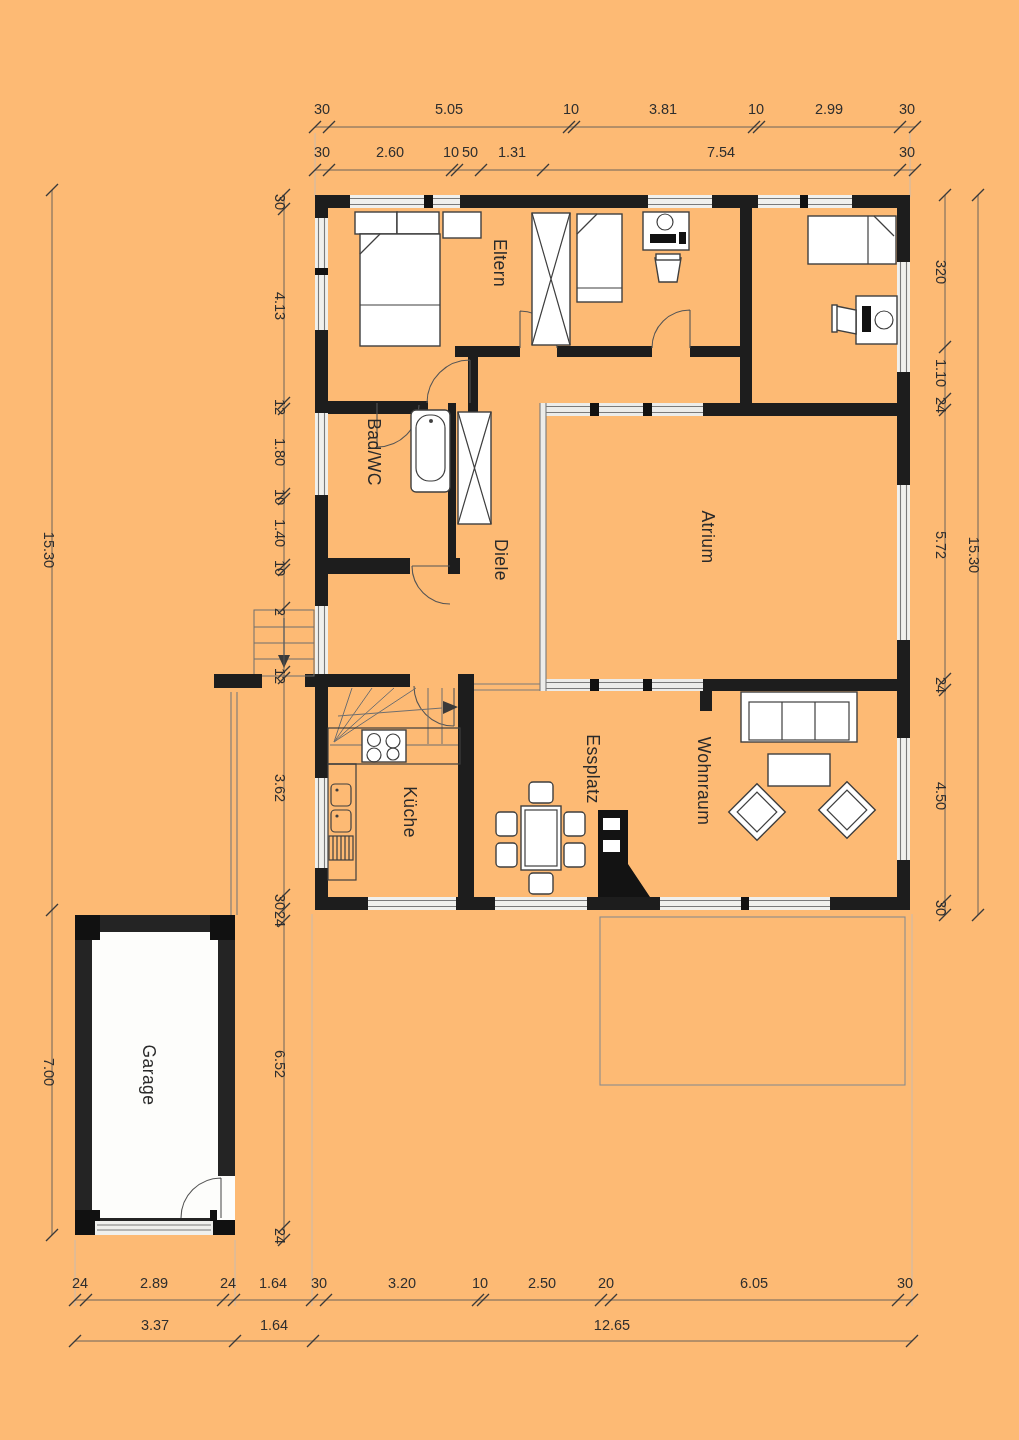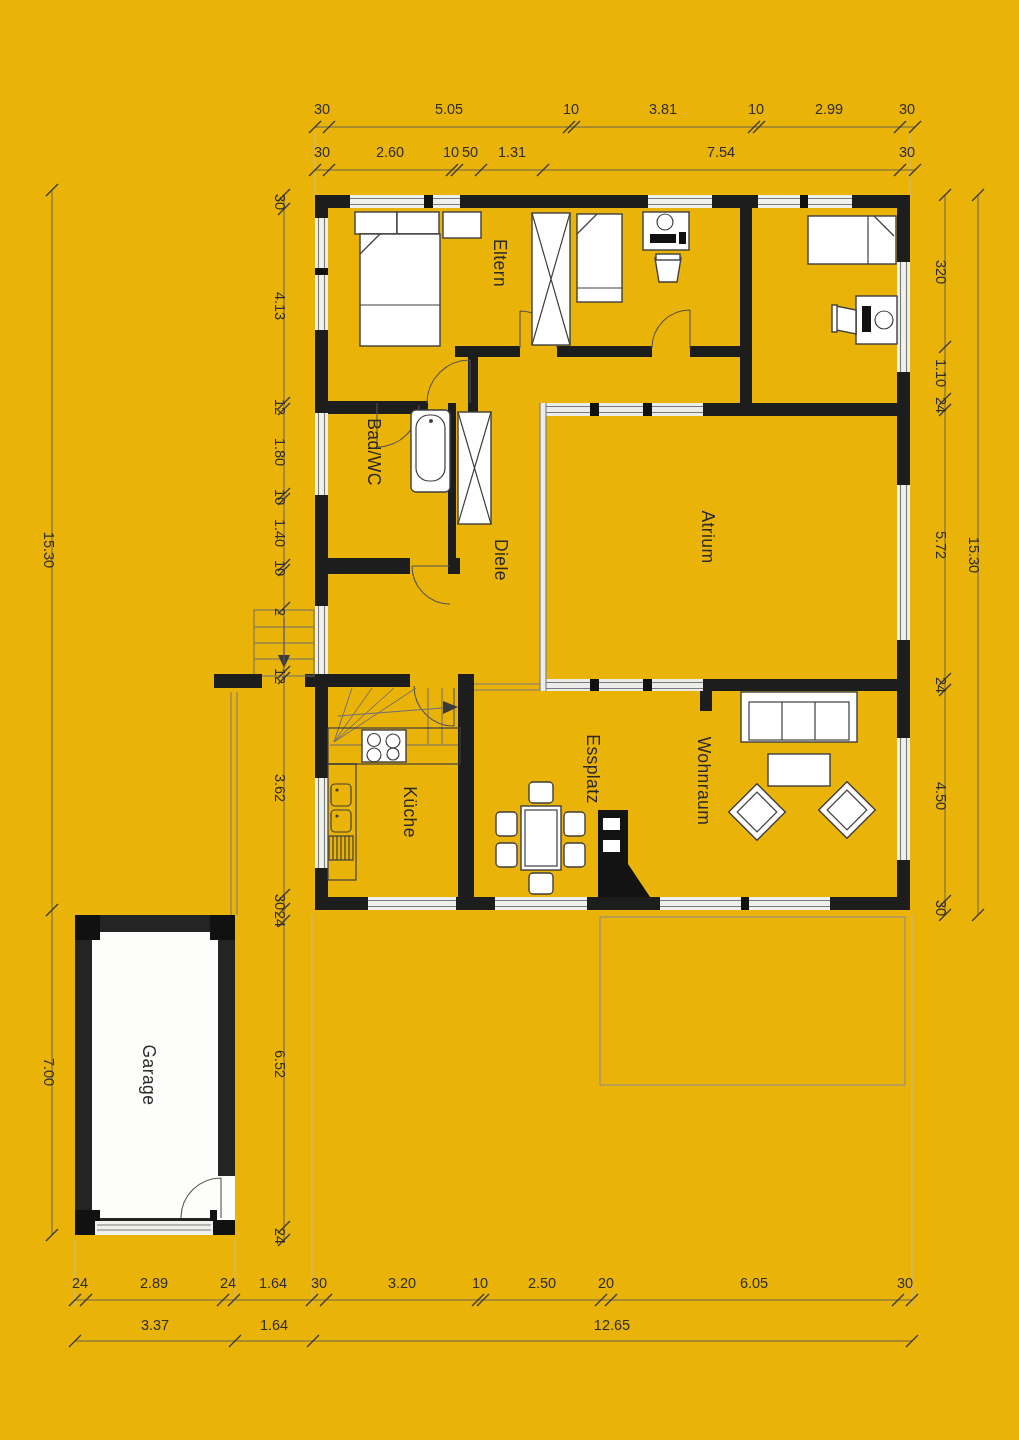--- a/index.html
+++ b/index.html
@@ -1,19 +1,19 @@
 <!DOCTYPE html>
 <html><head>
 <meta charset="utf-8">
 <style>
   html,body{margin:0;padding:0;background:#e8e8e6;}
   .page{
     position:relative;
     width:1019px;height:1440px;
-    background:#eab308;
+    background:#fdba74;
     overflow:hidden;
     font-family:"Liberation Sans",sans-serif;
   }
   svg{position:absolute;left:0;top:0;}
   .wall{fill:#1d1d1d;stroke:none;}
   .wall2{fill:#242424;stroke:none;}
   .blk{fill:#111;}
   .winfill{fill:#f0f0ed;}
   .winline{stroke:#7a7a7a;stroke-width:1.1;fill:none;}
   .glassfill{fill:#ececea;}

